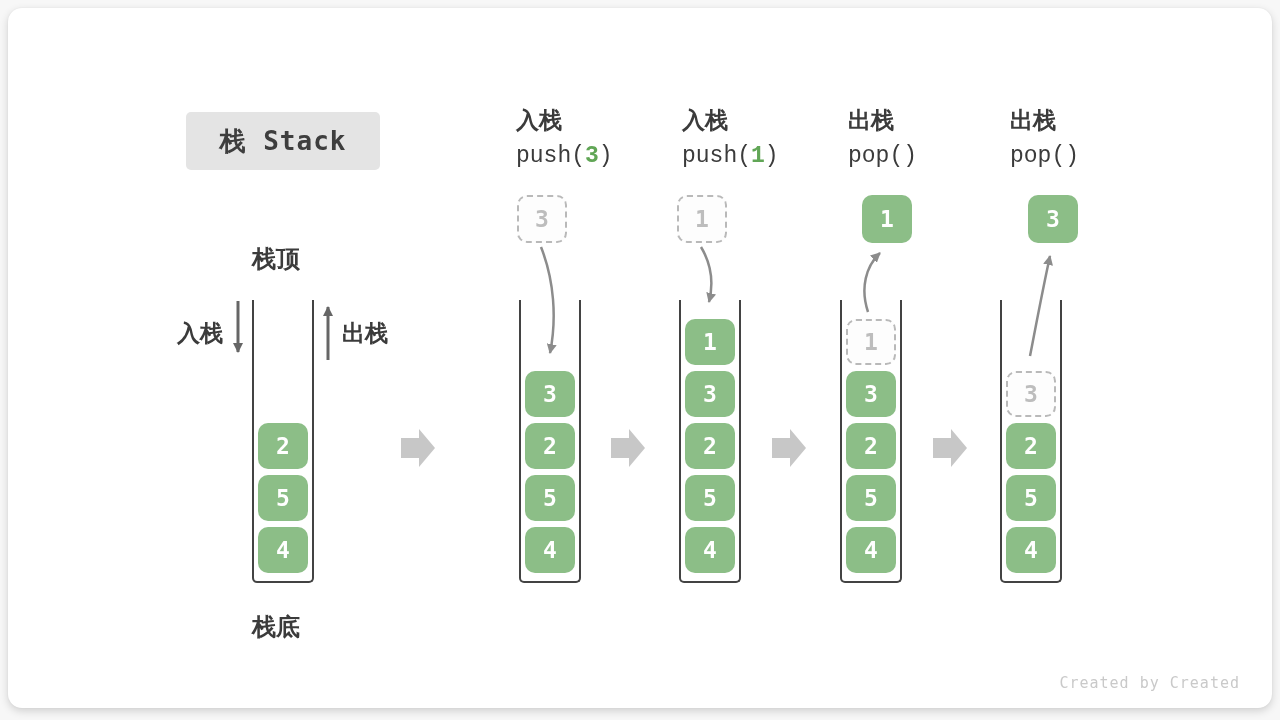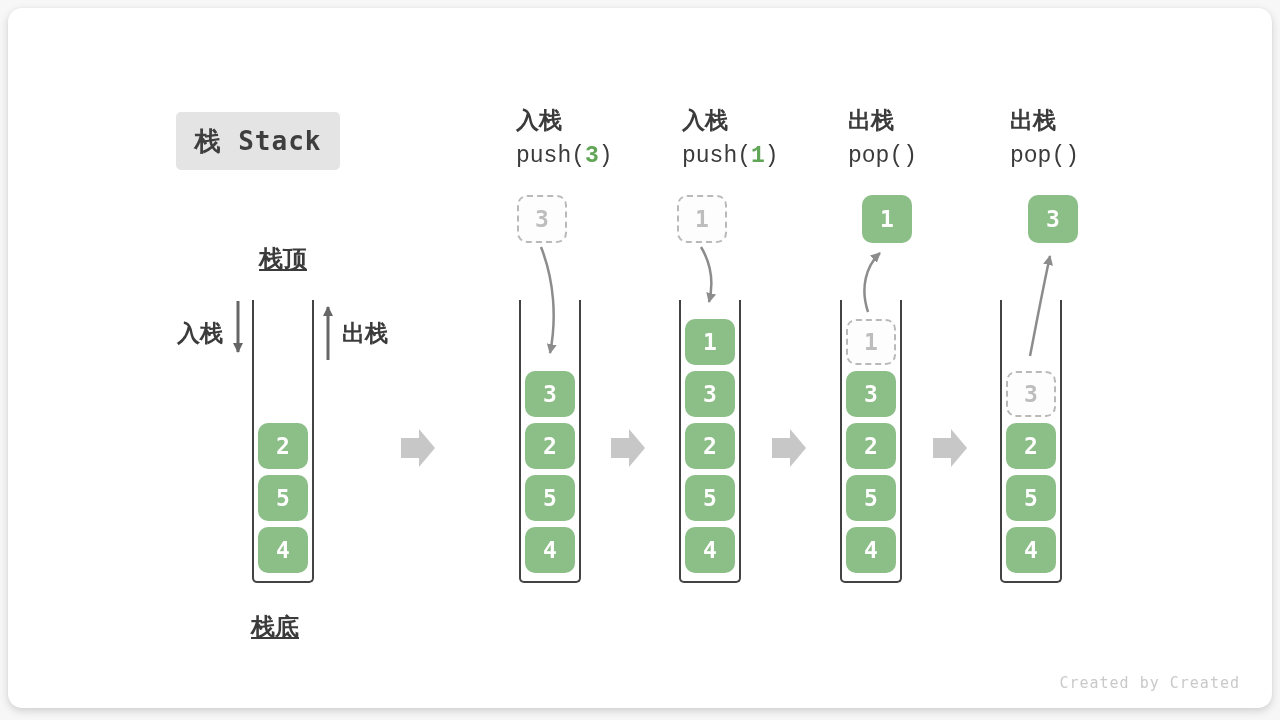--- a/index.html
+++ b/index.html
@@ -3,27 +3,27 @@
 <meta charset="utf-8">
 <style>
   html,body{margin:0;padding:0;width:1280px;height:720px;overflow:hidden;
     background:#f7f7f7;font-family:"DejaVu Sans",sans-serif;}
   #card{position:absolute;left:8px;top:8px;width:1264px;height:700px;
     background:#ffffff;border-radius:14px;
     box-shadow:0 3px 9px rgba(0,0,0,.16),0 0 2px rgba(0,0,0,.06);}
   #diagram{position:absolute;left:0;top:0;width:1280px;height:720px;}
   #arrows{position:absolute;left:0;top:0;}
 
-  .title-box{position:absolute;left:176px;top:112px;width:164px;height:58px;
+  .title-box{position:absolute;left:186px;top:112px;width:194px;height:58px;
     background:#e4e4e4;border-radius:5px;display:flex;align-items:center;justify-content:center;
     font-family:"DejaVu Sans Mono",monospace;font-weight:bold;font-size:26px;color:#3e3e3e;
     letter-spacing:1px;}
 
   .side-label{position:absolute;font-size:23px;font-weight:bold;color:#3b3b3b;}
-  .cap-label{position:absolute;width:62px;text-align:center;font-size:24px;font-weight:bold;color:#3b3b3b;text-decoration:underline;}
+  .cap-label{position:absolute;width:62px;text-align:left;font-size:24px;font-weight:bold;color:#3b3b3b;}
 
   .op-label{position:absolute;top:106px;}
   .op-cjk{font-size:23px;font-weight:bold;color:#3b3b3b;line-height:28px;margin-bottom:7px;}
   .op-code{font-family:Liberation Mono, monospace;font-size:23px;color:#3b3b3b;line-height:28px;margin-top:8px;}
   .op-arg{color:#61a656;font-weight:bold;}
 
   .stack-container{position:absolute;top:300px;width:62px;height:283px;box-sizing:border-box;
     border-left:2px solid #434343;border-right:2px solid #434343;border-bottom:2px solid #434343;
     border-radius:0 0 5px 5px;background:transparent;}
 
@@ -69,21 +69,21 @@
 
     <polygon points="401,438 419,438 419,429 435,448 419,467 419,458 401,458" fill="#c7c7c7"></polygon>
     <polygon points="611,438 629,438 629,429 645,448 629,467 629,458 611,458" fill="#c7c7c7"></polygon>
     <polygon points="772,438 790,438 790,429 806,448 790,467 790,458 772,458" fill="#c7c7c7"></polygon>
     <polygon points="933,438 951,438 951,429 967,448 951,467 951,458 933,458" fill="#c7c7c7"></polygon>
   </svg>
 
   <div class="title-box">栈 Stack</div>
 
   <div class="cap-label" style="left:252px;top:243px;">栈顶</div>
-  <div class="cap-label" style="left:244px;top:611px;">栈底</div>
+  <div class="cap-label" style="left:252px;top:611px;">栈底</div>
 
   <div class="side-label" style="left:177px;top:318px;">入栈</div>
   <div class="side-label" style="left:342px;top:318px;">出栈</div>
 
   <div class="watermark">Created by Created</div>
 <div class="stack-container" style="left: 252px;"></div>
     <div class="cell" style="left: 258px; top: 423px;">2</div>
     <div class="cell" style="left: 258px; top: 475px;">5</div>
     <div class="cell" style="left: 258px; top: 527px;">4</div>
     <div class="op-label" style="left: 516px;">

